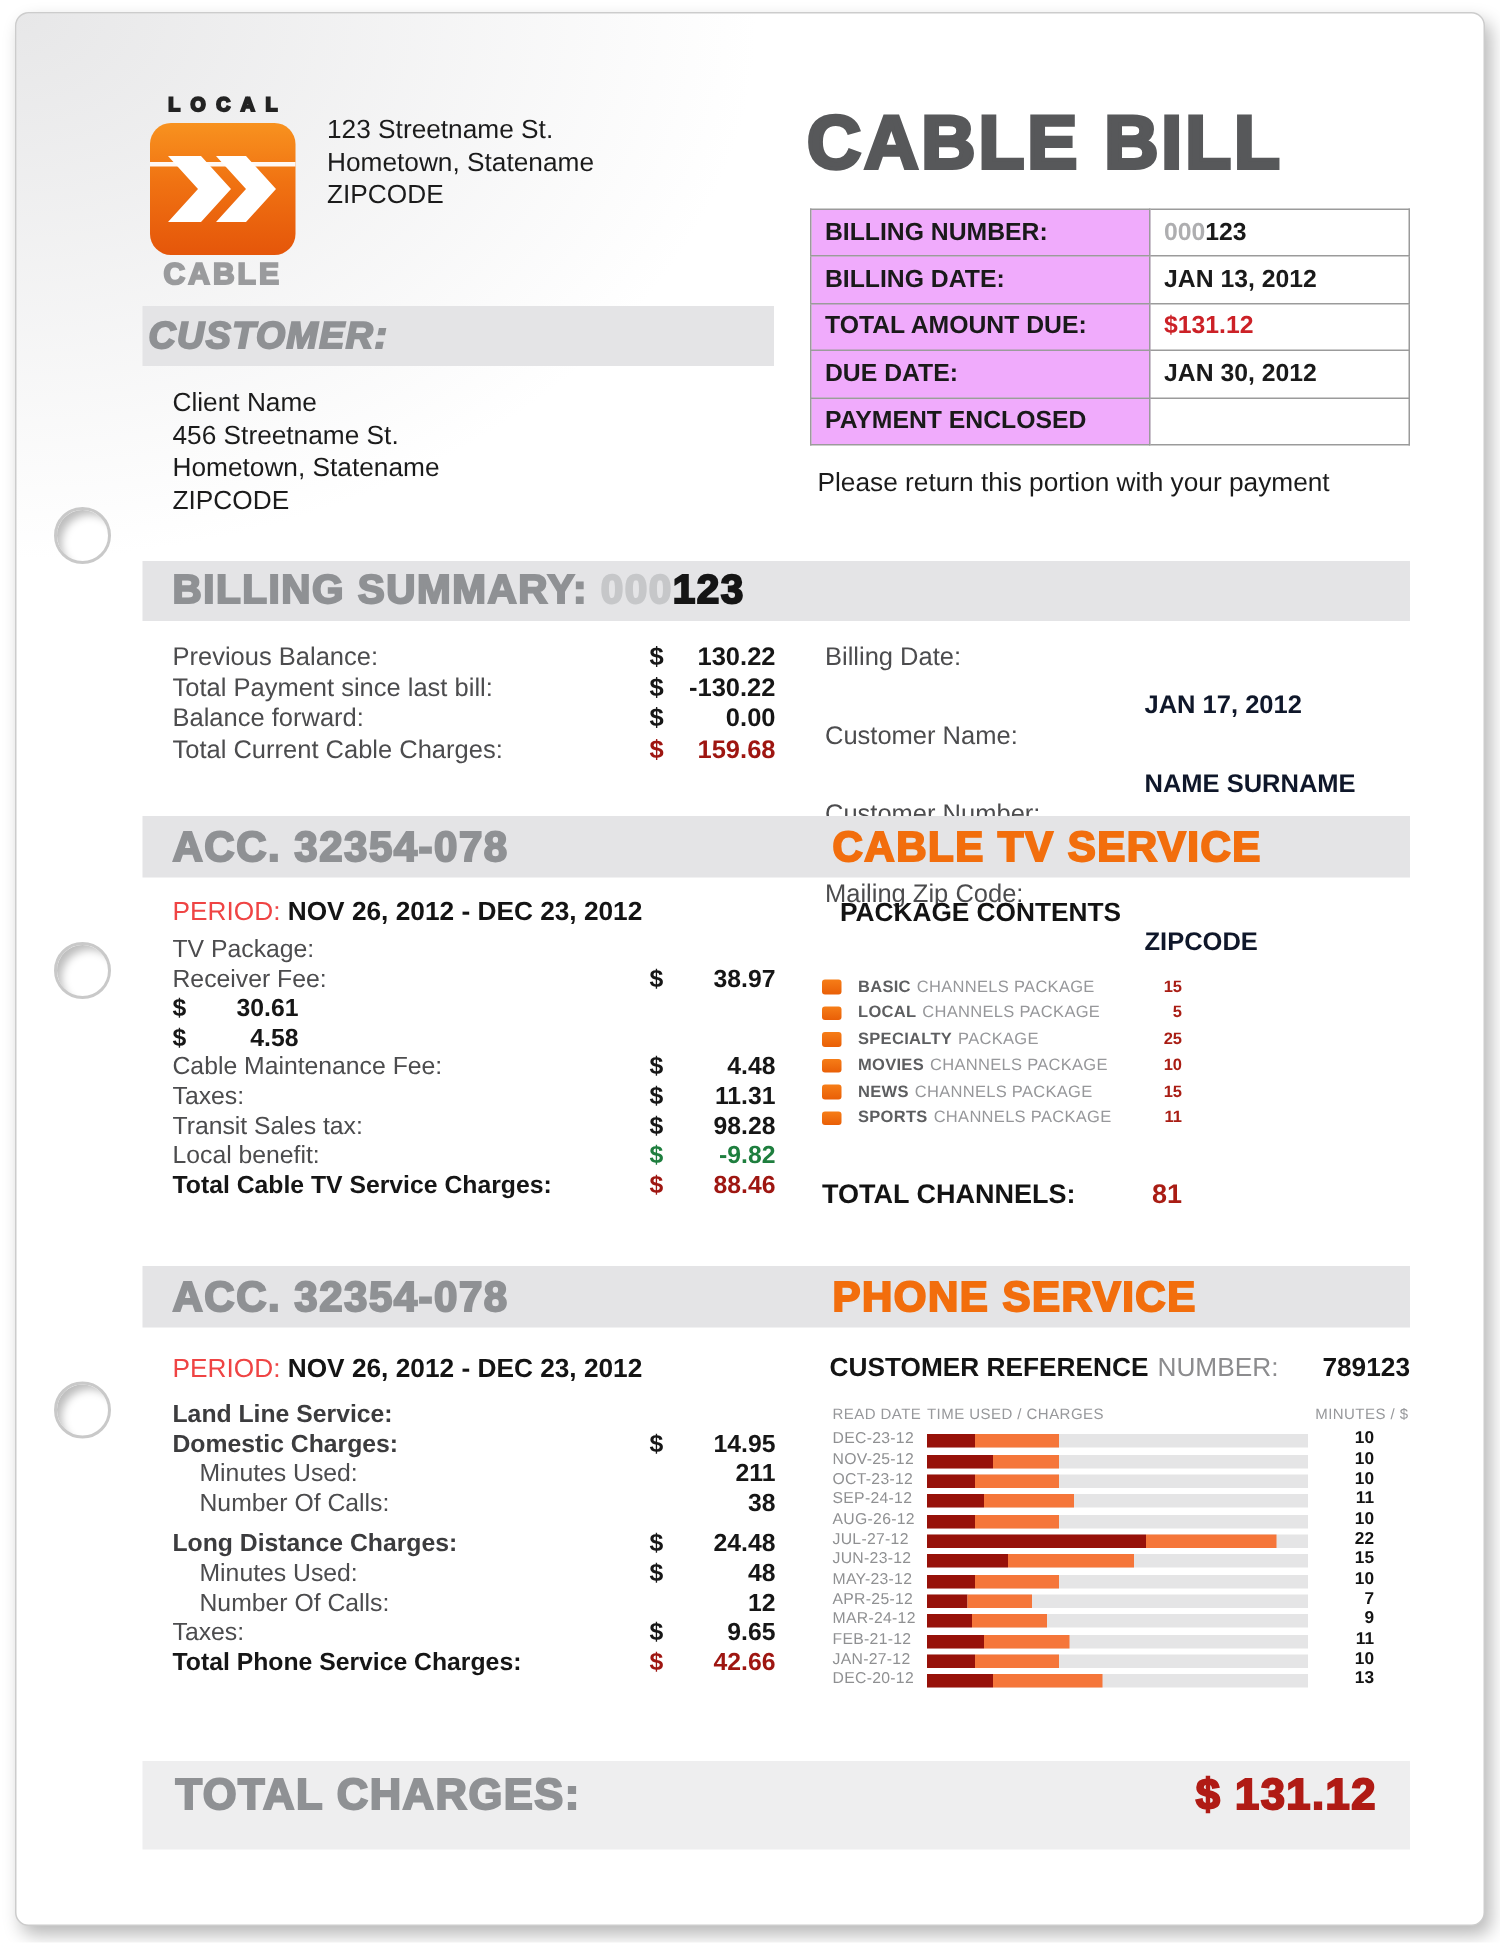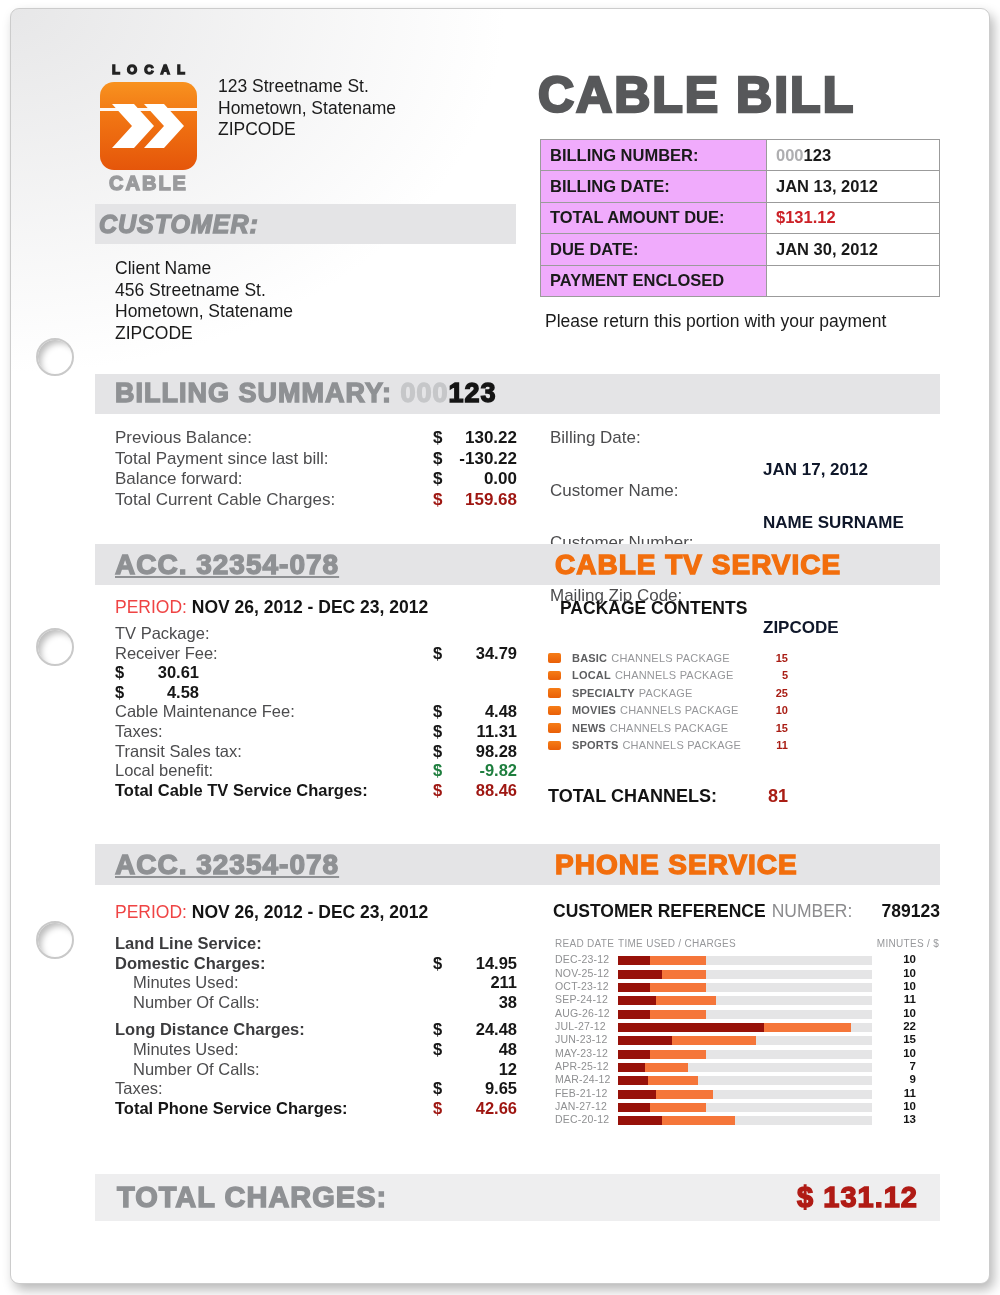--- a/index.html
+++ b/index.html
@@ -75,21 +75,21 @@
   .spacer { height:8px; }
 
   #summary-left { left:115px; top:428px; }
   .kv-rows { position:absolute; left:550px; top:428px; width:390px; }
   .kvrow { display:flex; line-height:20.6px; font-size:17px; }
   .kvrow .k { width:213px; color:#4c4c4e; }
   .kvrow .v { font-weight:bold; color:#0f172a;margin-top:32px; }
 
   .acc-bar { left:95px; top:0; width:845px; height:41px; }
   #acc-cable { top:544px; } #acc-phone { top:844px; }
-  .acc-bar .acc-label { position:absolute; left:20px; top:5px; font-size:28px;text-decoration:underline; }
+  .acc-bar .acc-label { position:absolute; left:20px; top:5px; font-size:28px; }
   .acc-bar .svc-label { position:absolute; left:460px; top:5px; font-size:28px; color:#f26e0d;
     font-weight:bold; -webkit-text-stroke:1.4px #f26e0d; letter-spacing:1px; white-space:nowrap; }
 
   .period-line { position:absolute; font-size:17.5px; white-space:nowrap; }
   #period-cable { left:115px; top:597px; } #period-phone { left:115px; top:902px; }
   .period-line .pl { color:#ef4444; }
   .period-line .pv { font-weight:bold; color:#141414; }
 
   #cable-items { left:115px; top:624px; }
   #phone-items { left:115px; top:934px; }
@@ -116,21 +116,21 @@
   .ch-head .h1 { width:63px; }
   .ch-head .h2 { flex:1; }
   .ch-head .h3 { padding-right:1px; }
   .ch-row { display:flex; align-items:flex-end; height:13.35px; }
   .ch-date { width:63px; font-size:10.5px; color:#8f9092; letter-spacing:.2px; }
   .ch-track { position:relative; width:254px; height:9px; background:#e5e5e6; }
   .ch-seg1 { position:absolute; left:0; top:0; height:9px; background:#971109; }
   .ch-seg2 { position:absolute; top:0; height:9px; background:#f5763a; }
   .ch-val { flex:1; text-align:right; padding-right:24px; font-size:11.5px; font-weight:bold; color:#141414; }
 
-  #total-bar { left:95px; top:1174px; width:845px; height:47px; background:#eeeeef; }
+  #total-bar { left:95px; top:1174px; width:845px; height:59px; background:#eeeeef; }
   #total-bar .tl { position:absolute; left:22px; top:7px; font-size:29px; }
   #total-bar .tv { position:absolute; right:22px; top:7px; font-size:29px; color:#b01b15;
     font-weight:bold; -webkit-text-stroke:1.4px #b01b15; letter-spacing:1px; }
 </style>
 </head>
 <body>
 
 <div class="page"></div>
 <div class="hole" id="hole1"></div>
 <div class="hole" id="hole2"></div>
@@ -247,21 +247,21 @@
 </div>
 <div class="money-rows" id="cable-items">
     <div class="mrow">
       <span class="lbl">TV Package:</span>
       <span class="cur"></span>
       <span class="val"></span>
     </div>
     <div class="mrow">
       <span class="lbl">Receiver Fee:</span>
       <span class="cur">$</span>
-      <span class="val">34.79</span>
+      <span class="val">38.97</span>
     </div>
     <div class="mrow">
       <span class="cur">$</span>
       <span class="val">30.61</span>
     </div>
     <div class="mrow">
       <span class="cur">$</span>
       <span class="val">4.58</span>
     </div>
     <div class="mrow">

